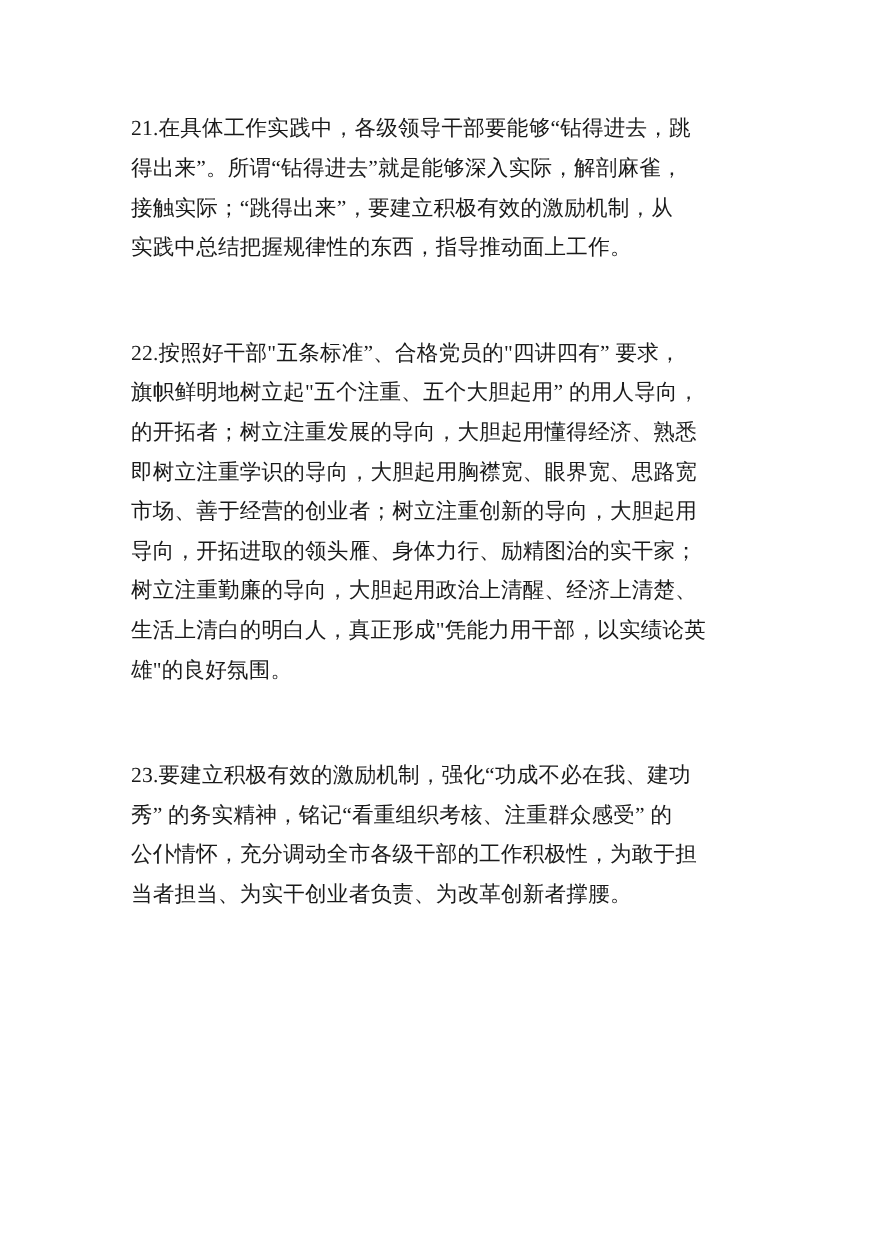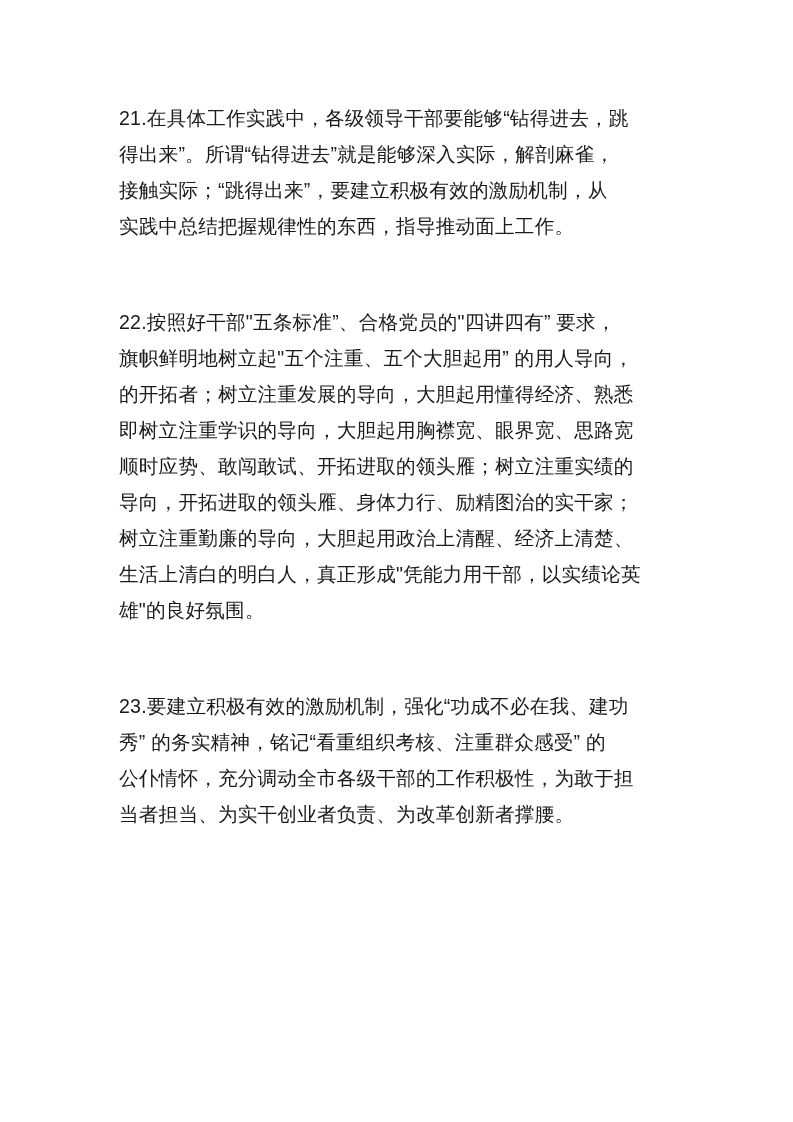--- a/index.html
+++ b/index.html
@@ -12,21 +12,21 @@
       height: 1122px;
       position: relative;
       overflow: hidden;
     }
     .page {
       position: absolute;
       left: 119px;
       top: 100px;
       width: 560px;
       color: #1a1a1a;
-      font-family: Liberation Sans, sans-serif;
+      font-family: Liberation Serif, serif;
       font-size: 19.6px;
     }
     .para {
       margin: 0 0 60px 0;
     }
     .line {
       display: block;
       height: 36px;
       line-height: 36px;
       white-space: nowrap;
@@ -43,21 +43,21 @@
     <span class="line">得出来”。所谓“钻得进去”就是能够深入实际，解剖麻雀，</span>
     <span class="line">接触实际；“跳得出来”，要建立积极有效的激励机制，从</span>
     <span class="line">实践中总结把握规律性的东西，指导推动面上工作。</span>
   </div>
 
   <div class="para">
     <span class="line">22.按照好干部"五条标准”、合格党员的"四讲四有” 要求，</span>
     <span class="line">旗帜鲜明地树立起"五个注重、五个大胆起用” 的用人导向，</span>
     <span class="line">的开拓者；树立注重发展的导向，大胆起用懂得经济、熟悉</span>
     <span class="line">即树立注重学识的导向，大胆起用胸襟宽、眼界宽、思路宽</span>
-    <span class="line">顺时应势、敢闯敢试、开拓进取的领头雁；树立注重实绩的</span>
+    <span class="line">市场、善于经营的创业者；树立注重创新的导向，大胆起用</span>
     <span class="line">导向，开拓进取的领头雁、身体力行、励精图治的实干家；</span>
     <span class="line">树立注重勤廉的导向，大胆起用政治上清醒、经济上清楚、</span>
     <span class="line">生活上清白的明白人，真正形成"凭能力用干部，以实绩论英</span>
     <span class="line">雄"的良好氛围。</span>
   </div>
 
   <div class="para">
     <span class="line">23.要建立积极有效的激励机制，强化“功成不必在我、建功</span>
     <span class="line">秀” 的务实精神，铭记“看重组织考核、注重群众感受” 的</span>
     <span class="line">公仆情怀，充分调动全市各级干部的工作积极性，为敢于担</span>

